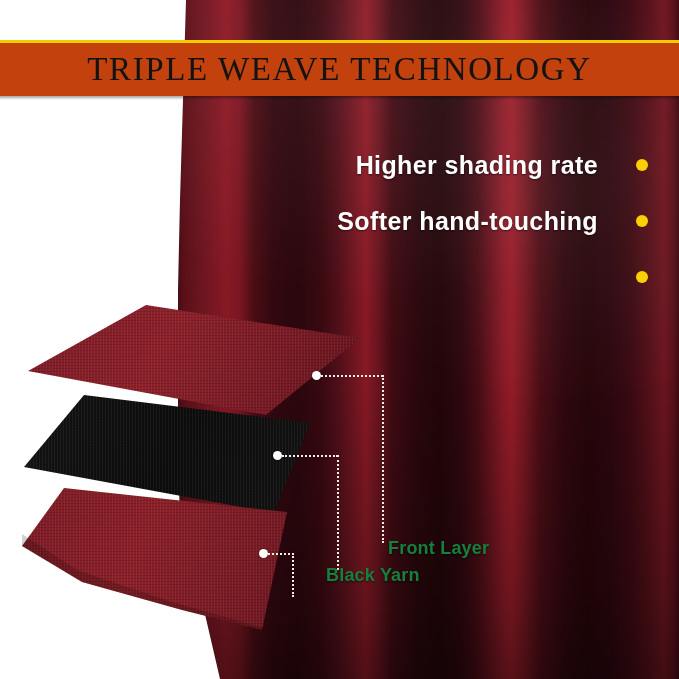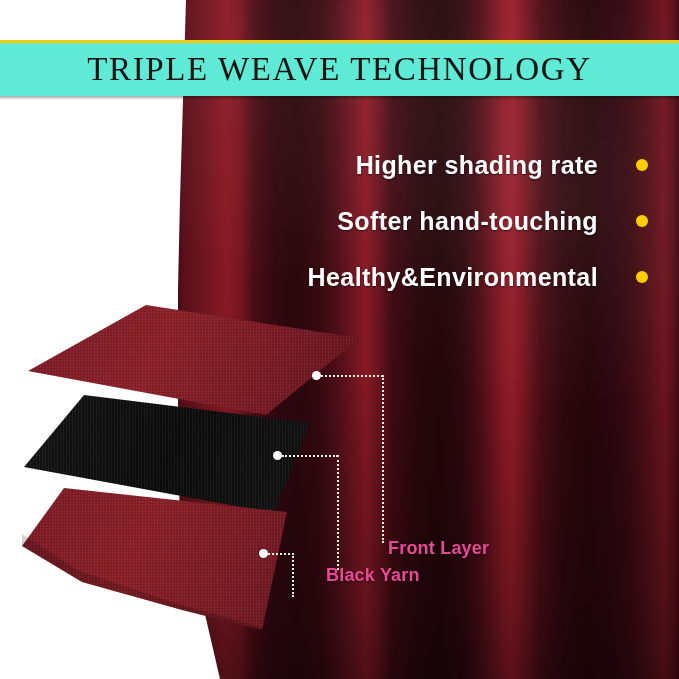--- a/index.html
+++ b/index.html
@@ -80,21 +80,21 @@
     mix-blend-mode:screen;
   }
 
   
   #banner-thin-rule{
     position:absolute;left:0;top:40px;width:679px;height:3px;
     background:#f5cc00;
   }
   #banner{
     position:absolute;left:0;top:43px;width:679px;height:53px;
-    background:#5eead4;
+    background:#c2410c;
     display:flex;align-items:center;justify-content:center;
   }
   #banner-title{
     font-family:"Liberation Serif",serif;
     font-size:33px;
     letter-spacing:1.6px;
     color:#131313;
     white-space:nowrap;
     line-height:1;
   }
@@ -178,21 +178,21 @@
     border-top:2px dotted #f2efe6;
   }
   .leader-v{
     position:absolute;width:0;
     border-left:2px dotted #f2efe6;
   }
 
   
   .caption{
     position:absolute;
-    color:#ec4899;
+    color:#15803d;
     font-size:18px;
     font-weight:bold;
     letter-spacing:0.2px;
     text-shadow:0 1px 2px rgba(0,0,0,0.6);
     white-space:nowrap;
   }
   #caption-front{left:388px;top:538px;}
   #caption-black{left:326px;top:565px;}
   #caption-back {left:296px;top:592px;}
 </style>
@@ -219,21 +219,20 @@
       <span class="feature-label">Higher shading rate</span>
       <span class="feature-dot"></span>
     </div>
 
     <div class="feature-row">
       <span class="feature-label">Softer hand-touching</span>
       <span class="feature-dot"></span>
     </div>
 
     <div class="feature-row">
-      <span class="feature-label">Healthy&amp;Environmental</span>
       <span class="feature-dot"></span>
     </div>
 
   </div>
 
   <div id="layer-stack">
 
     <div class="sheet" id="sheet-front">
       <div class="weave"></div>
     </div>

